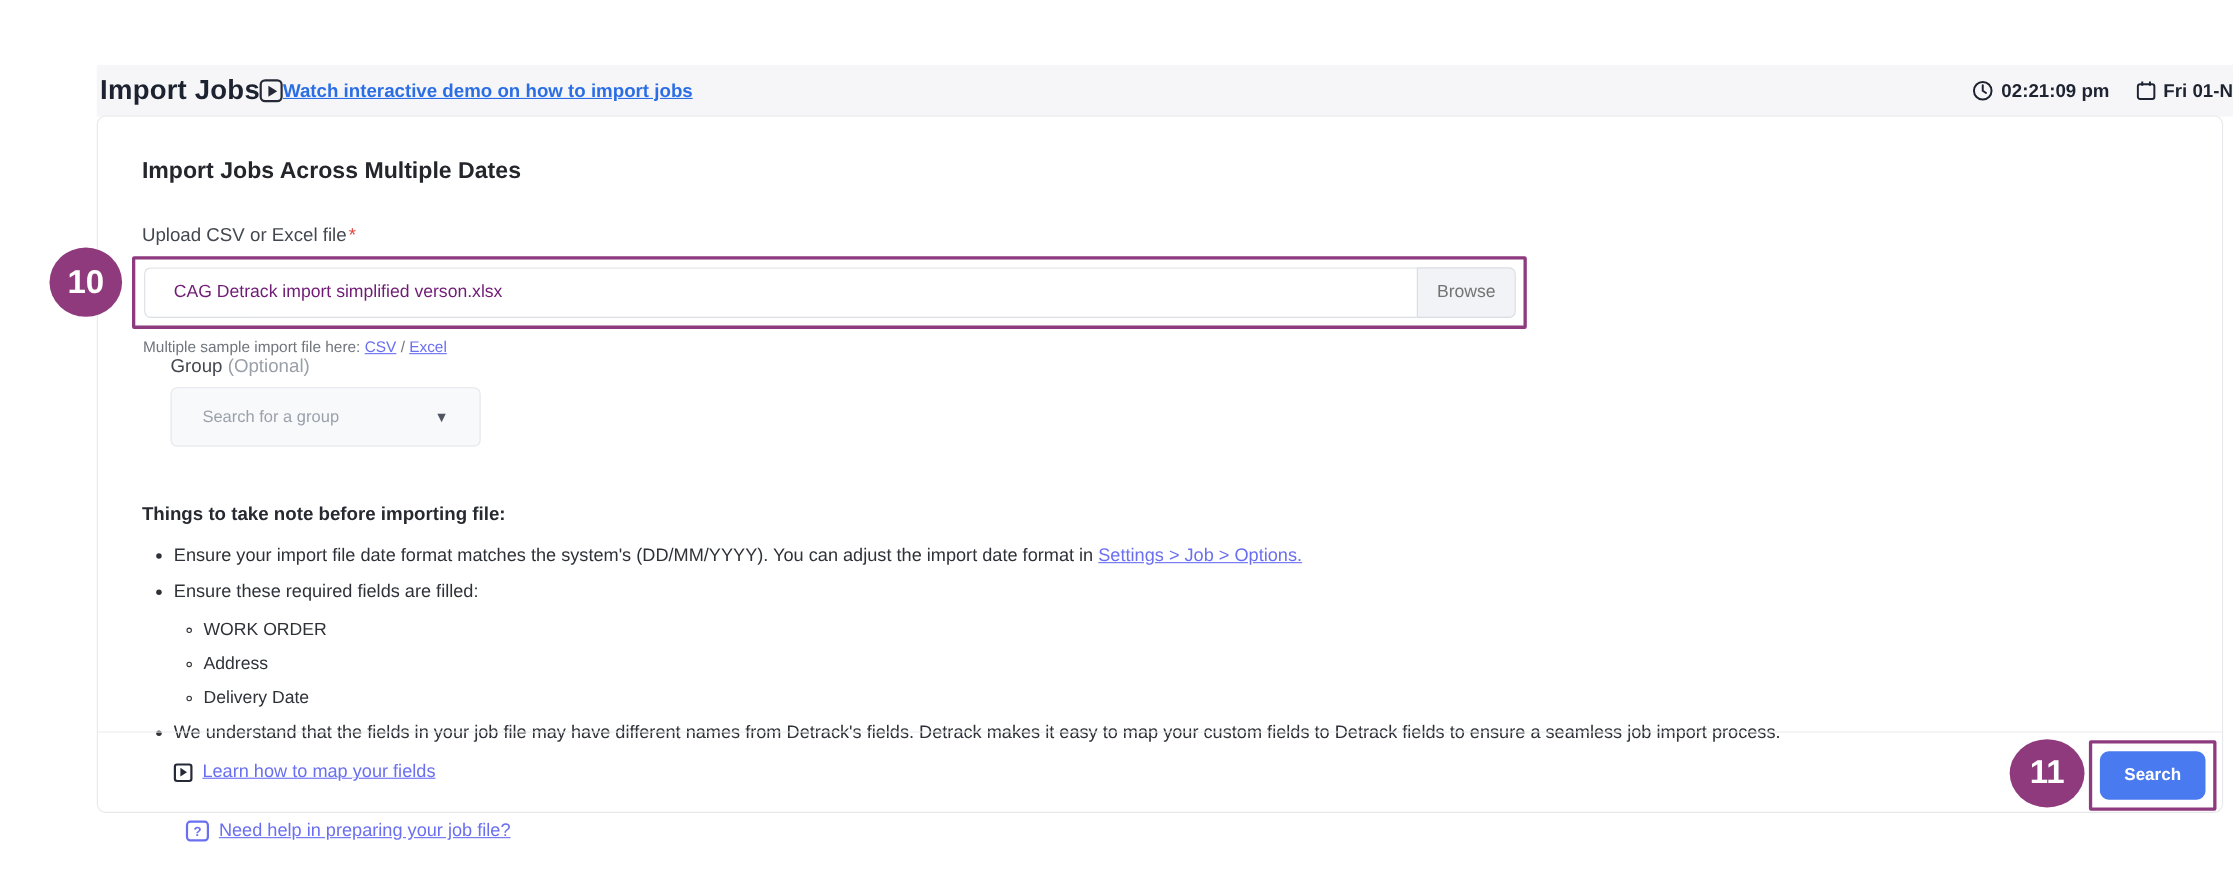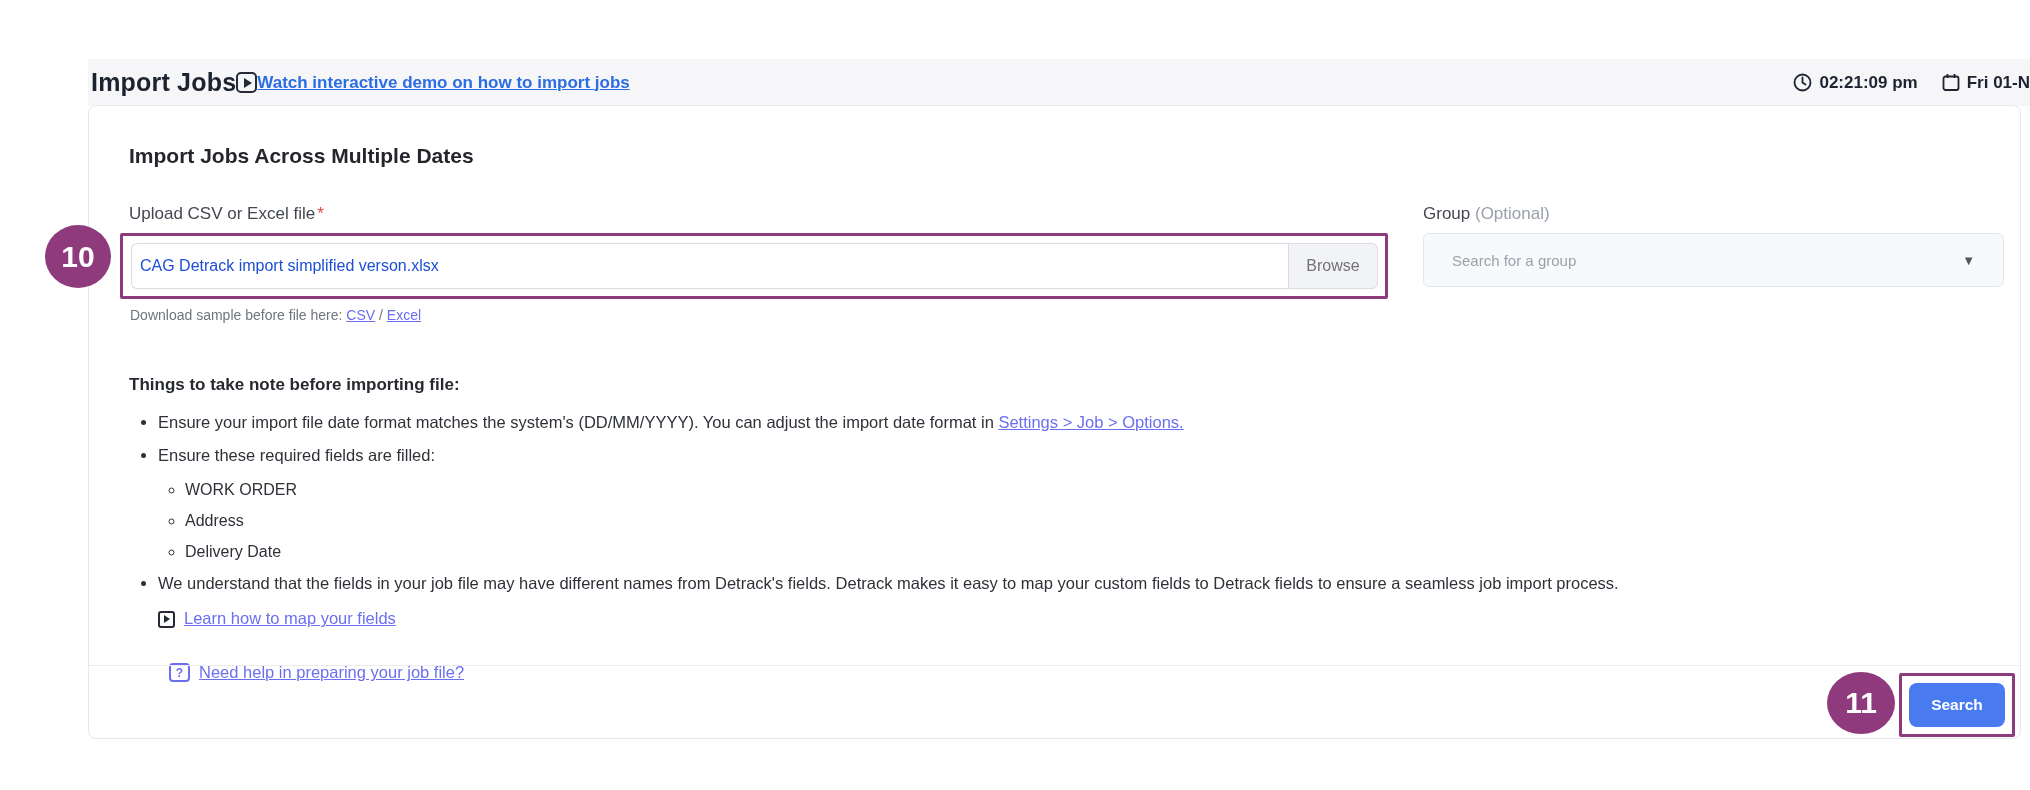--- a/index.html
+++ b/index.html
@@ -23,31 +23,31 @@
   .demo-link { font-size:17px; font-weight:700; color:#2b6de4; text-decoration:underline; cursor:pointer; }
   .header-right { margin-left:auto; display:flex; align-items:center; gap:24px;
                   font-size:17px; font-weight:700; color:#1d2330; white-space:nowrap; }
   .hr-item { display:flex; align-items:center; gap:7px; }
 
   
   .card { position:absolute; left:88px; top:105px; width:1933px; height:634px;
           background:#ffffff; border:1px solid #e7e8eb; border-radius:8px; }
   .card-heading { margin:38px 0 0 40px; font-size:21px; font-weight:700; color:#24262c; }
 
-  .form-row { display:flex; align-items:flex-start; margin:36px 16px 0 40px; }
+  .form-row { display:flex; align-items:flex-start; margin:36px 16px 0 40px;flex-direction:column; }
   .upload-col { width:1268px; flex:0 0 auto; }
   .field-label { font-size:17px; color:#43474f; }
   .req { color:#e4453c; margin-left:2px; }
   .muted { color:#9aa0a9; }
 
   .highlight-box { margin:9px 0 0 -9px; border:3px solid #8e3a7e; border-radius:2px;
                    padding:7px 6px 7px 8px; width:1268px; }
   .file-row { display:flex; width:1247px; height:46px; }
   .file-input { flex:1; height:46px; border:1px solid #d9dce1; border-right:none;
-                border-radius:6px 0 0 6px; padding:0 8px; font-size:16px; color:#1d4ed8;
+                border-radius:6px 0 0 6px; padding:0 26px; font-size:16px; color:#701a75;
                 background:#fff; outline:none; font-family:"Liberation Sans", sans-serif; }
   .browse-btn { width:90px; height:46px; background:#f2f3f6; border:1px solid #d9dce1;
                 border-radius:0 6px 6px 0; font-size:16px; color:#737373; cursor:pointer;
                 font-family:"Liberation Sans", sans-serif; }
   .sample-line { margin:8px 0 0 1px; font-size:14px; color:#70757d; }
   .link-indigo { color:#6a6ff0; text-decoration:underline; cursor:pointer; }
 
   .group-col { flex:1; margin-left:26px; }
   .group-select { margin-top:9px; height:54px; background:#f8f9fb; border:1px solid #e3e6ea;
                   border-radius:6px; display:flex; align-items:center; padding:0 28px; cursor:pointer; }
@@ -130,21 +130,21 @@
         <div class="field-label">
           <span>Upload CSV or Excel file</span><span class="req">*</span>
         </div>
         <div class="highlight-box">
           <div class="file-row">
             <input class="file-input" type="text" readonly="" value="CAG Detrack import simplified verson.xlsx" style="">
             <button class="browse-btn">Browse</button>
           </div>
         </div>
         <div class="sample-line">
-          <span>Download sample before file here: </span><a class="link-indigo">CSV</a><span> / </span><a class="link-indigo">Excel</a>
+          <span>Multiple sample import file here: </span><a class="link-indigo">CSV</a><span> / </span><a class="link-indigo">Excel</a>
         </div>
       </div>
 
       <div class="group-col">
         <div class="field-label">
           <span>Group</span><span class="muted"> (Optional)</span>
         </div>
         <div class="group-select">
           <input class="group-input" type="text" placeholder="Search for a group" style="">
           <span class="caret">▼</span>

